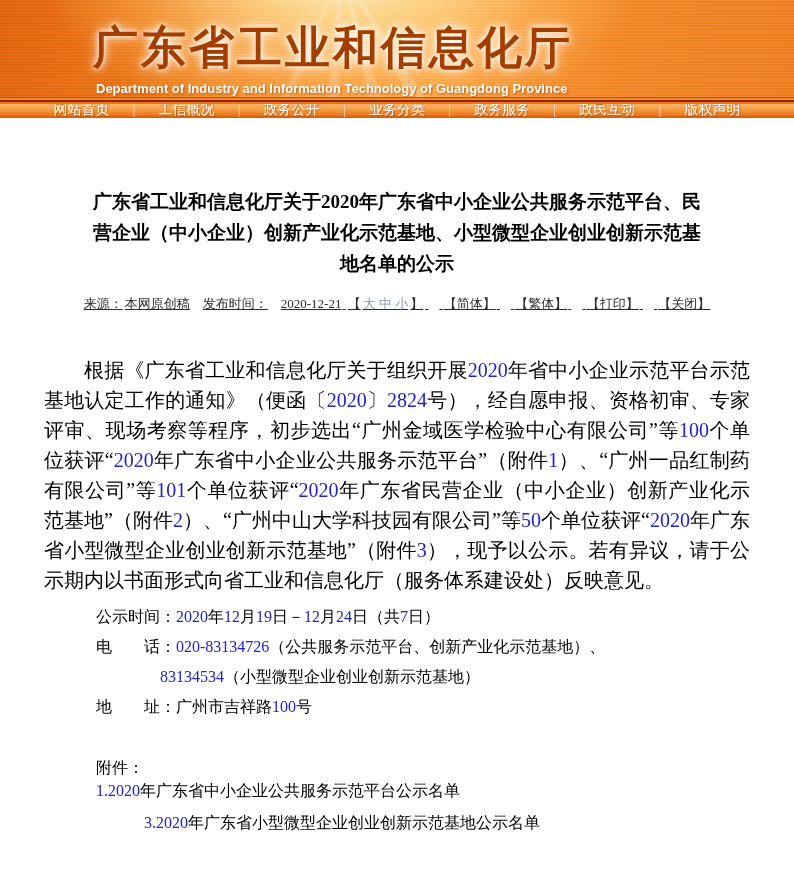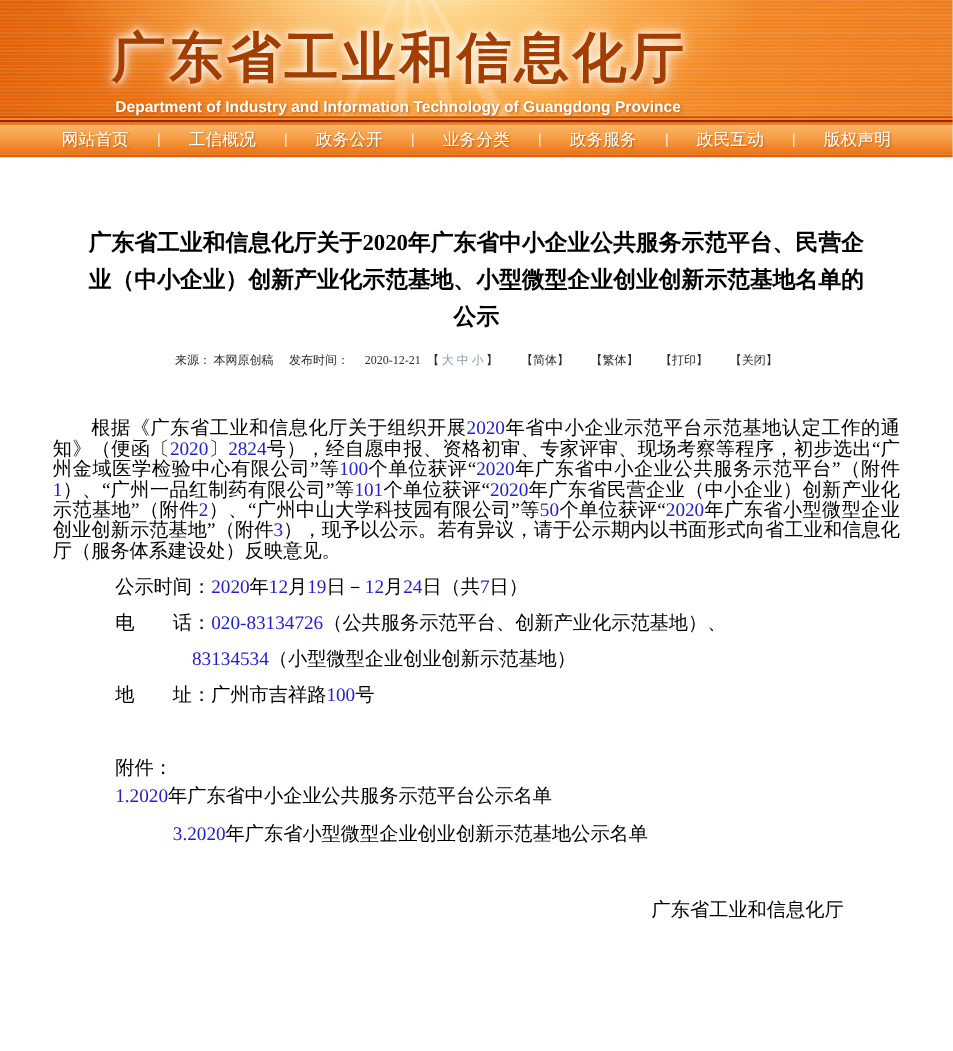--- a/index.html
+++ b/index.html
@@ -42,54 +42,55 @@
     font-size: 13px; font-weight: bold; color: #ffffff;
     text-shadow: 1px 1px 2px rgba(190,85,0,0.9);
   }
   .banner-stripes {
     position: absolute; left: 0; right: 0; bottom: 0; height: 7px; z-index: 4;
     background: linear-gradient(180deg, #c44d02 0 1px, #f08a30 1px 3px, #9a2300 3px 5px, #e87620 5px 7px);
   }
 
   
   .nav {
-    height: 27px;
+    height: 14px;
     background: linear-gradient(180deg, #fbb468 0%, #f59e44 45%, #ee7d22 85%, #e96f17 100%);
     border-bottom: 2px solid #dd5f06;
-    font-family: Liberation Mono, monospace;
+    font-family: Liberation Serif, serif;
   }
   .nav-inner {
     height: 100%; display: flex; align-items: center;
     justify-content: space-evenly; padding: 0 30px;
   }
   .nav-item {
     color: #ffffff; font-size: 14px; cursor: pointer;
     text-shadow: 1px 1px 1px rgba(180,80,0,0.7); white-space: nowrap;
   }
   .nav-sep { color: rgba(255,255,255,0.85); font-size: 12px; }
 
   
   .content { padding: 52px 44px 0 44px; }
 
   .article-title {
     text-align: center; font-weight: bold; font-size: 19px; line-height: 31px;
-    color: #000; padding: 0 26px; margin: 4px;
+    color: #000; padding: 0 26px; margin: 16px;
   }
 
   .meta {
-    margin-top: 13px; text-align: center; font-size: 10px; color: #2b2b2b;
+    margin-top: 13px; text-align: center; font-size: 13px; color: #2b2b2b;
     white-space: nowrap;
+    text-decoration: underline;
   }
   .meta span { margin: 0 1px; }
   .meta .gap { display: inline-block; width: 9px; }
   .meta .sizes { color: #8a99ad; }
   .meta .action { cursor: pointer; }
 
   .body-para {
-    margin: 42px 0 0 0; font-size: 16px; line-height: 17px;
+    margin: 42px 0 0 0; font-size: 20px; line-height: 30px;
     text-align: justify; text-indent: 2em;
   }
 
   .contact { margin: 10px 0 0 52px; }
   .contact-line { font-size: 16px; line-height: 23px; margin: 0 0 7px 0; }
   .contact-line.indent { padding-left: 64px; }
 
   .attachments { margin: 38px 0 0 52px; font-size: 16px; line-height: 23px; }
   .attach-first { display: flex; flex-direction: column; }
   .attach-label { white-space: nowrap; }

